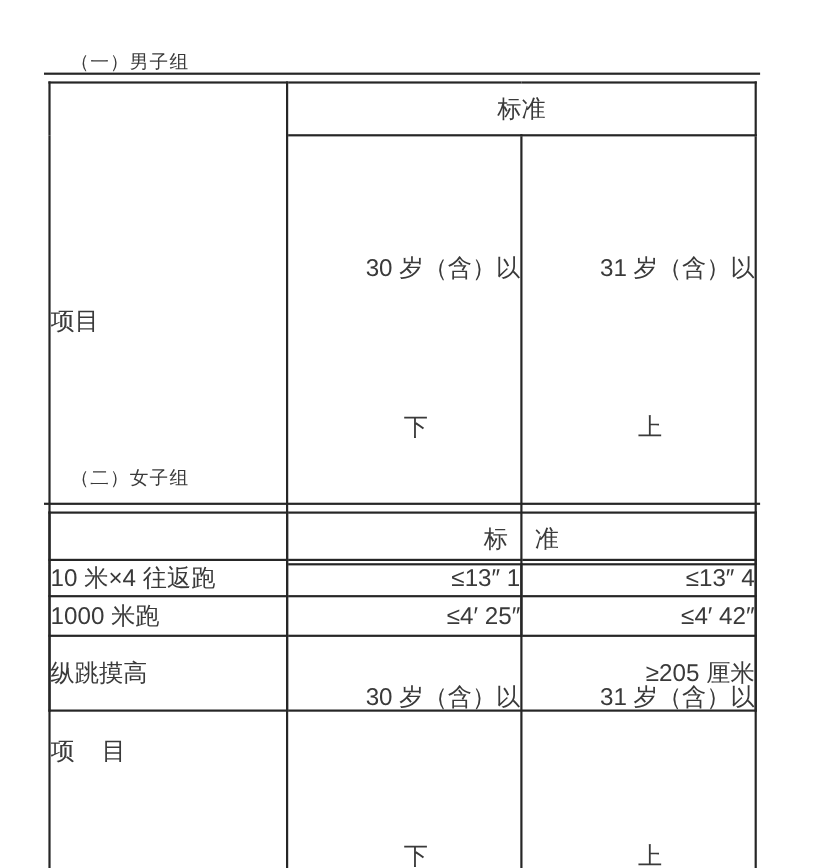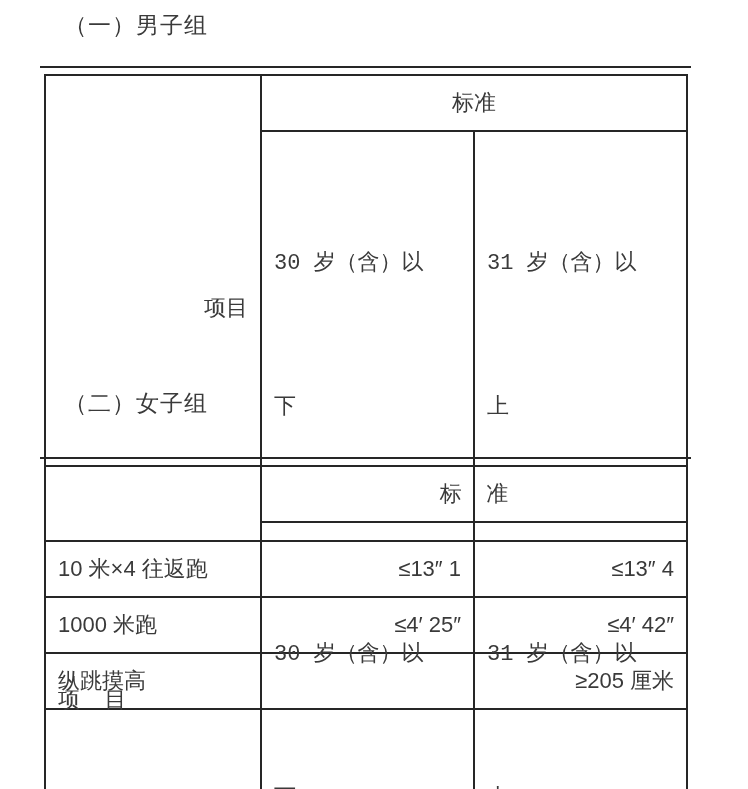--- a/index.html
+++ b/index.html
@@ -3,43 +3,43 @@
 <meta charset="utf-8">
 <style>
   html,body{margin:0;padding:0;}
   body{
     width:748px;height:789px;position:relative;background:#ffffff;
     font-family:"Liberation Sans","DejaVu Sans",sans-serif;
     color:#3a3a3a;overflow:hidden;
   }
   .abs{position:absolute;}
   .heading{
-    font-size:23px;line-height:30px;letter-spacing:1px;
-    color:#3a3a3a;white-space:pre;
+    font-size:17px;line-height:30px;letter-spacing:1px;
+    color:#3a3a3a;white-space:pre;margin-top:32px;
   }
   .rule{height:2px;background:#262626;}
   table.doc{
     border-collapse:collapse;table-layout:fixed;width:642px;
     font-size:22px;color:#3a3a3a;
   }
   table.doc td{
     border:2px solid #262626;
-    padding:12px;vertical-align:middle;
+    padding:0;vertical-align:middle;
     white-space:pre-wrap;overflow:hidden;margin-top:44px;
   }
   
-  td.c-center{text-align:right;}
+  td.c-center{text-align:left;}
   
   td.c-off{text-align:right;padding-right:84px;}
   td.c-left{text-align:left;padding-left:10px;}
   td.item-top{
     vertical-align:top;text-align:left;padding-left:22px;
     line-height:45px;
   }
-  .age-cell{line-height:48px;text-align:left;font-family:Liberation Mono, monospace;}
+  .age-cell{line-height:48px;text-align:right;}
   .age-cell .l2{padding-right:84px;}
   td.std-head{text-align:center;padding-right:84px;}
 </style>
 </head>
 <body>
 
 <div class="abs heading" style="left:64px;top:10px;">（一）男子组</div>
 
 <div class="abs rule" style="left:40px;top:66px;width:651px;"></div>
 
@@ -58,31 +58,31 @@
       <tr style="height:96px">
         <td class="age-cell">
           <div class="l1">30 岁（含）以</div>
           <div class="l2">下</div>
         </td>
         <td class="age-cell">
           <div class="l1">31 岁（含）以</div>
           <div class="l2">上</div>
         </td>
       </tr>
-      <tr style="height:49px">
+      <tr style="height:33px">
         <td class="c-left">10 米×4 往返跑</td>
         <td class="c-off">≤13″ 1</td>
         <td class="c-off">≤13″ 4</td>
       </tr>
       <tr style="height:36px">
         <td class="c-left">1000 米跑</td>
         <td class="c-off">≤4′ 25″</td>
         <td class="c-off">≤4′ 42″</td>
       </tr>
-      <tr style="height:51px">
+      <tr style="height:68px">
         <td class="c-left">纵跳摸高</td>
         <td colspan="2" class="c-off">≥205 厘米</td>
       </tr>
     </tbody>
   </table>
 </div>
 
 <div class="abs heading" style="left:64px;top:388px;">（二）女子组</div>
 
 <div class="abs rule" style="left:40px;top:457px;width:651px;"></div>

